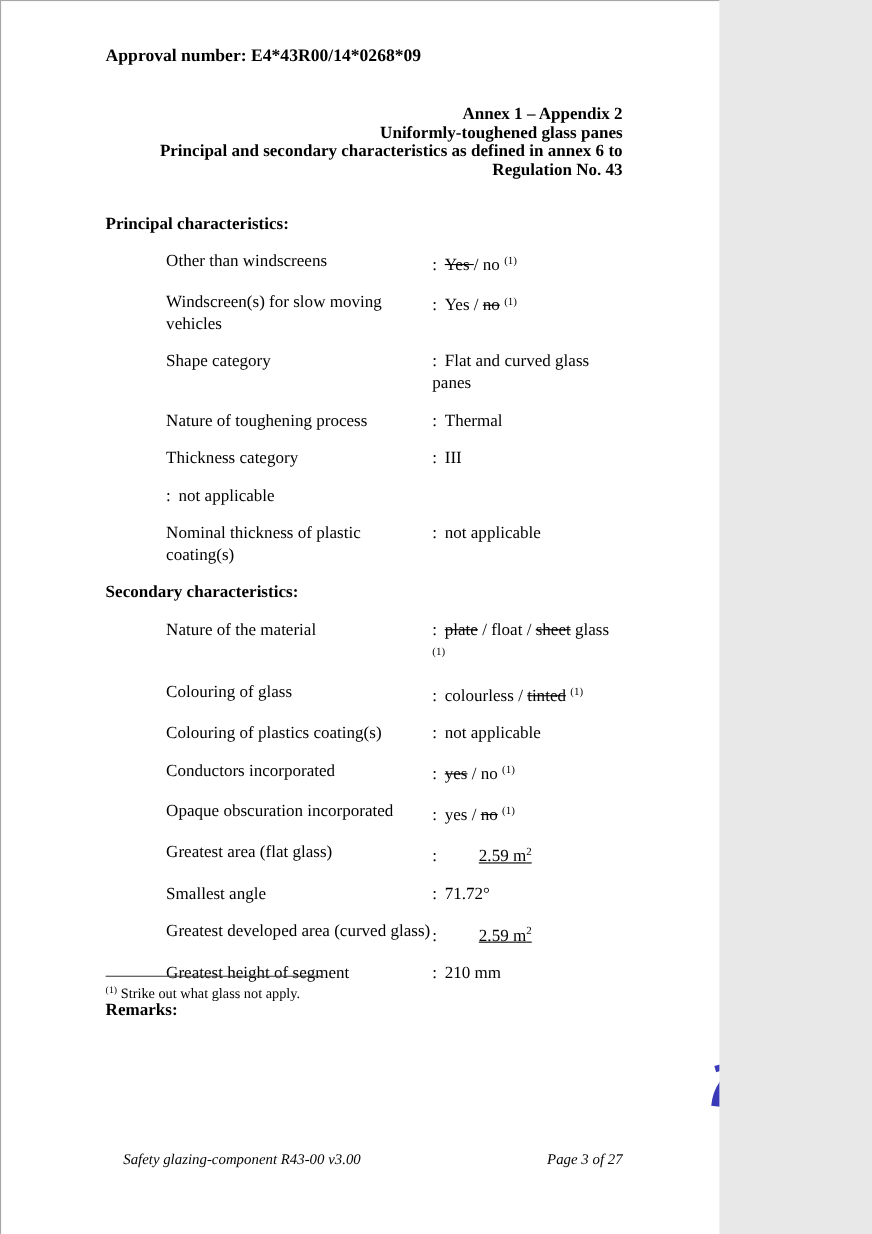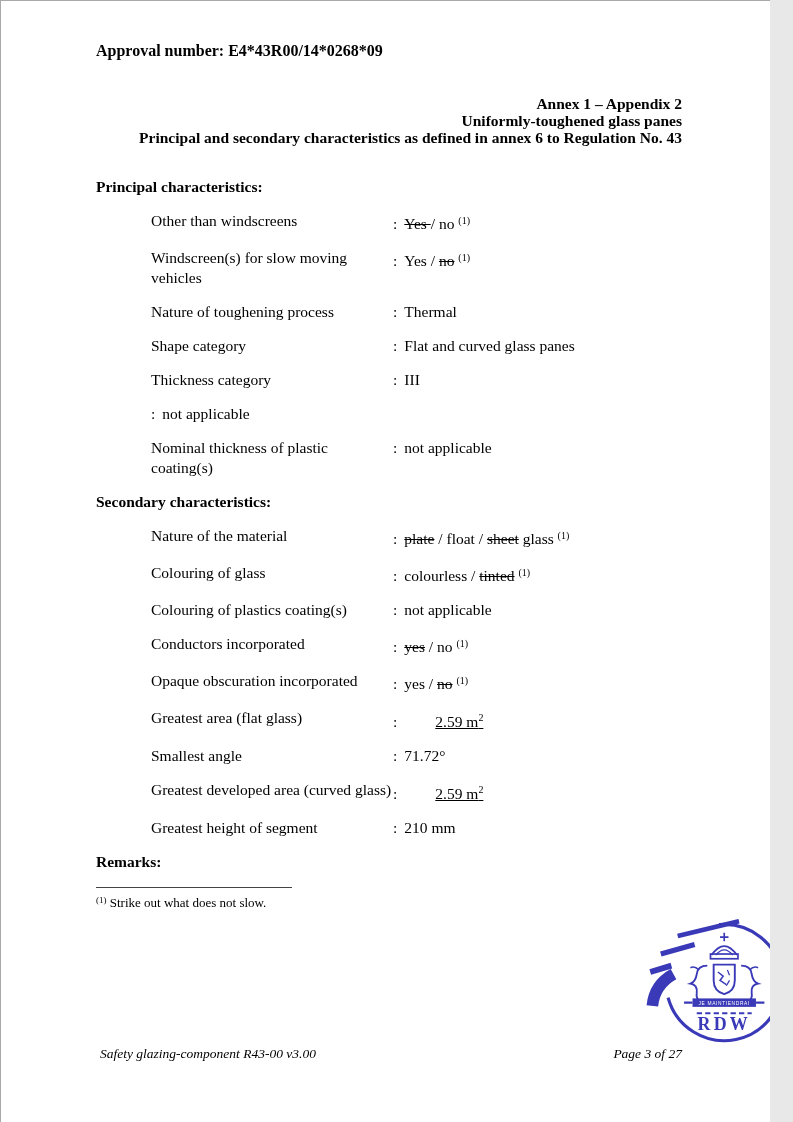--- a/index.html
+++ b/index.html
@@ -1,18 +1,18 @@
 <!DOCTYPE html>
 <html><head>
 <meta charset="utf-8">
 <style>
   html,body{margin:0;padding:0;background:#e8e8e8;}
   .page{
     position:relative;
-    width:770px;height:1122px;
+    width:654px;height:1122px;
     box-sizing:border-box;
     background:#ffffff;
     border-top:1px solid #a8a8a8;
     border-left:1px solid #a8a8a8;
     font-family:"Liberation Serif","DejaVu Serif",serif;
     font-size:15.5px;color:#000;
     padding:40px 88px 0 95px;
     overflow:hidden;
   }
   .approval-line{font-weight:bold;line-height:20px;font-size:16px;}
@@ -25,21 +25,21 @@
   .colon{display:inline-block;margin-right:7px;}
   .strike{text-decoration:line-through;}
   .sup{font-size:10px;vertical-align:5px;}
   .sup2{font-size:10px;vertical-align:6px;}
   .underline{text-decoration:underline;margin-left:31px;}
   .footnote{position:absolute;left:95px;top:886px;font-size:13px;}
   .footnote-rule{width:196px;border-top:1.5px solid #444;margin-bottom:7px;}
   .footnote .sup{font-size:9px;vertical-align:4px;}
   .stamp{position:absolute;left:645px;top:918px;color:var(--stamp-color,#3A3AB8);}
   .footer{
-    position:absolute;left:99px;right:88px;top:1044px;
+    position:absolute;left:111px;right:88px;top:1044px;
     display:flex;justify-content:space-between;
     font-style:italic;font-size:13.5px;line-height:18px;gap:32px;
   }
 </style>
 </head>
 <body>
 
 <div class="page">
 
   <div class="approval-line">
@@ -57,26 +57,26 @@
       <div class="section-heading">Principal characteristics:</div>
       <div class="char-row">
         <div class="row-label">Other than windscreens</div>
         <div class="row-value"><span class="colon">:</span><span class="strike">Yes </span><span>/ no </span><span class="sup">(1)</span></div>
       </div>
       <div class="char-row">
         <div class="row-label">Windscreen(s) for slow moving vehicles</div>
         <div class="row-value"><span class="colon">:</span><span>Yes / </span><span class="strike">no</span><span> </span><span class="sup">(1)</span></div>
       </div>
       <div class="char-row">
+        <div class="row-label">Shape category</div>
+        <div class="row-value"><span class="colon">:</span><span>Flat and curved glass panes</span></div>
+      </div>
+      <div class="char-row">
         <div class="row-label">Nature of toughening process</div>
         <div class="row-value"><span class="colon">:</span><span>Thermal</span></div>
-      </div>
-      <div class="char-row">
-        <div class="row-label">Shape category</div>
-        <div class="row-value"><span class="colon">:</span><span>Flat and curved glass panes</span></div>
       </div>
       <div class="char-row">
         <div class="row-label">Thickness category</div>
         <div class="row-value"><span class="colon">:</span><span>III</span></div>
       </div>
       <div class="char-row">
         <div class="row-value"><span class="colon">:</span><span>not applicable</span></div>
       </div>
       <div class="char-row">
         <div class="row-label">Nominal thickness of plastic coating(s)</div>
@@ -119,21 +119,21 @@
         <div class="row-label">Greatest height of segment</div>
         <div class="row-value"><span class="colon">:</span><span>210 mm</span></div>
       </div>
       <div class="section-heading">Remarks:</div>
     </div>
 
   <div class="footnote">
     <div class="footnote-rule"></div>
     <div>
       <span class="sup">(1)</span>
-      <span>Strike out what does not slow.</span>
+      <span>Strike out what glass not apply.</span>
     </div>
   </div>
 
   <svg class="stamp" width="148" height="125" viewBox="0 0 140 118" xmlns="http://www.w3.org/2000/svg" style="color: rgb(58, 58, 184);">
 
     <path d="M 69.2 5.2 A 55 55 0 1 1 20.9 74.2" fill="none" stroke="currentColor" stroke-width="3"></path>
 
     <g stroke="currentColor" fill="none">
       <path d="M30 16 L88 2" stroke-width="4.5"></path>
       <path d="M14 33 L46 24" stroke-width="5"></path>

